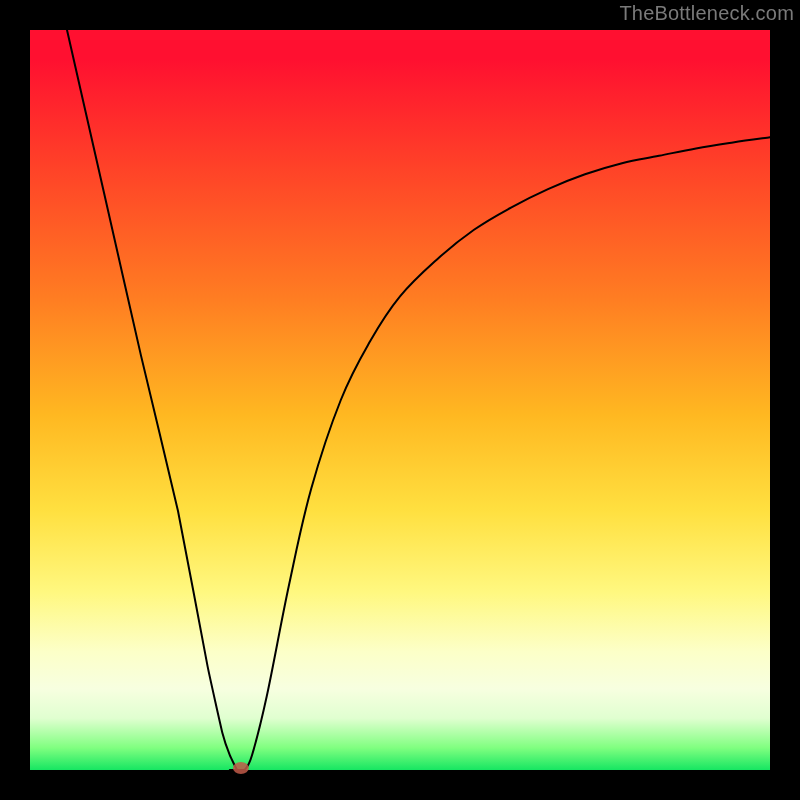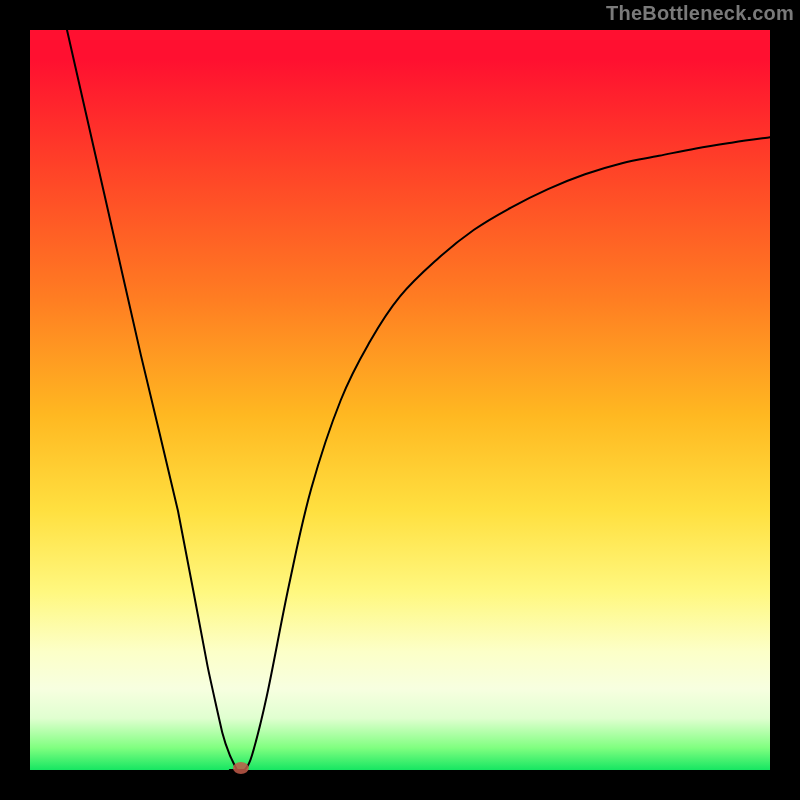--- a/index.html
+++ b/index.html
@@ -11,21 +11,20 @@
     overflow: hidden;
     font-family: Arial, Helvetica, sans-serif;
   }
   .frame {
     position: absolute;
     left: 0;
     top: 0;
     width: 800px;
     height: 560px;
     background: #000000;
-    font-weight: bold;
   }
   .plot-area {
     position: absolute;
     left: 30px;
     top: 30px;
     width: 740px;
     height: 740px;
     
     background: linear-gradient(
       to bottom,

